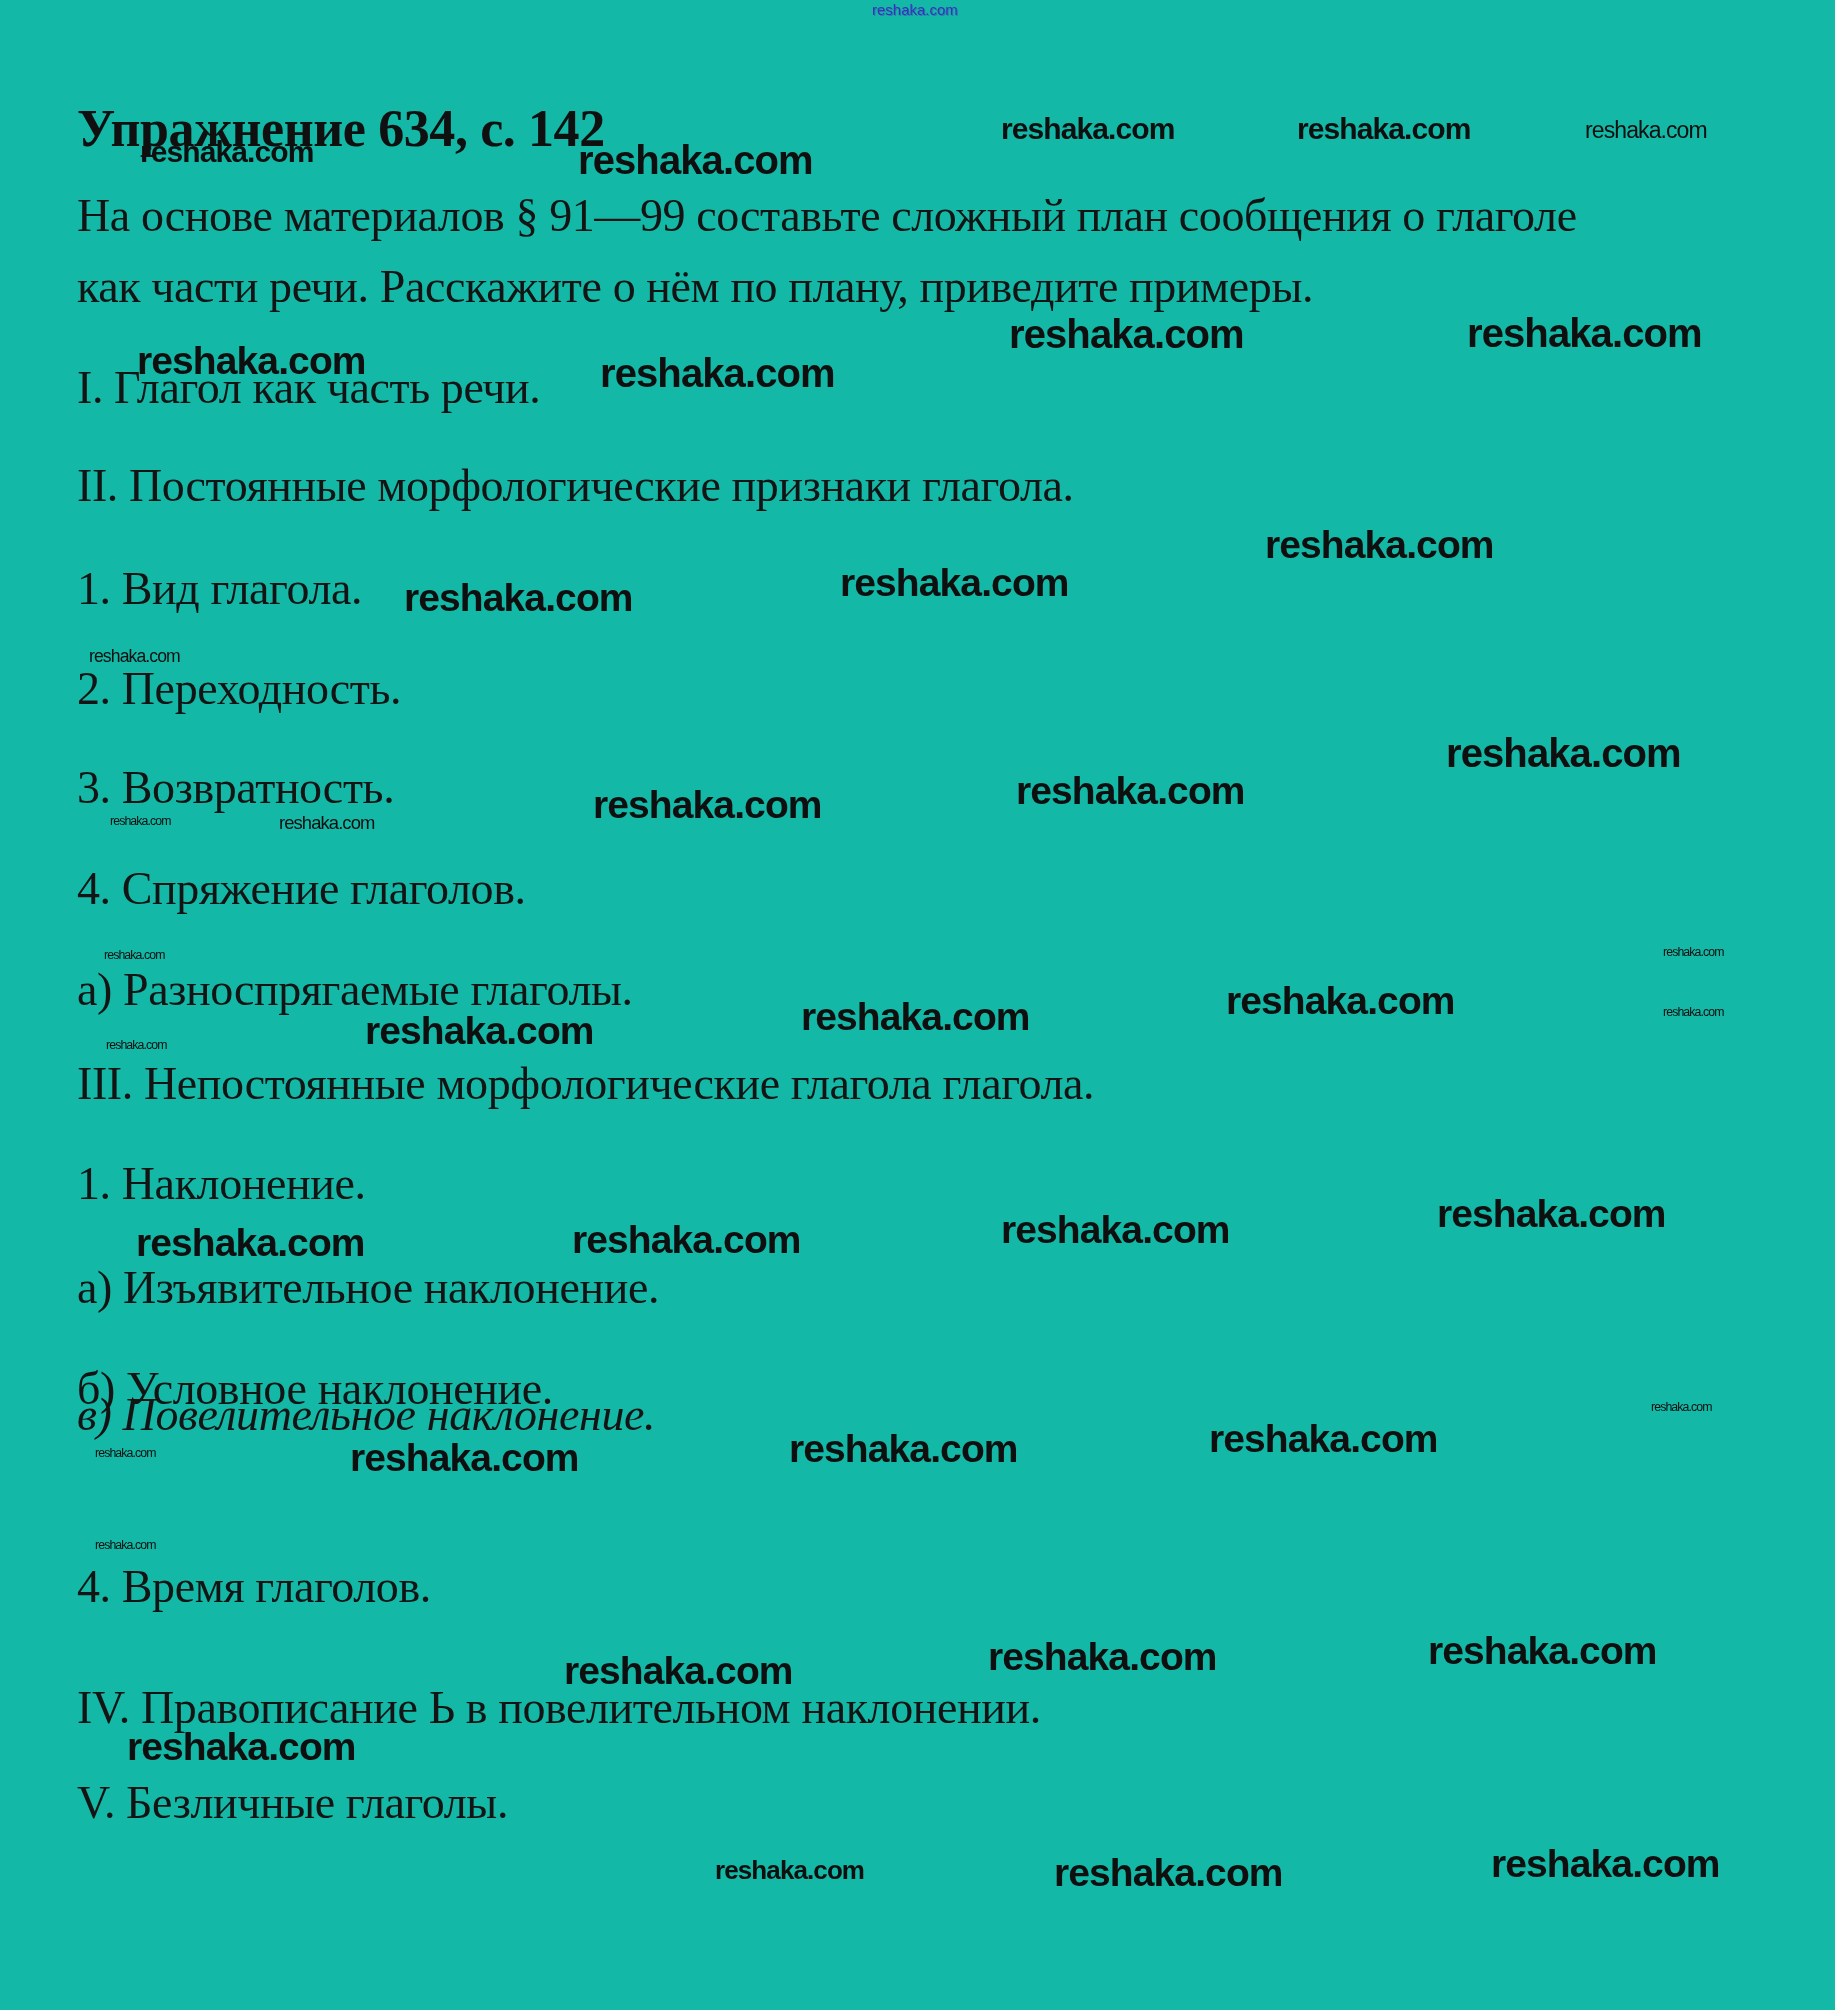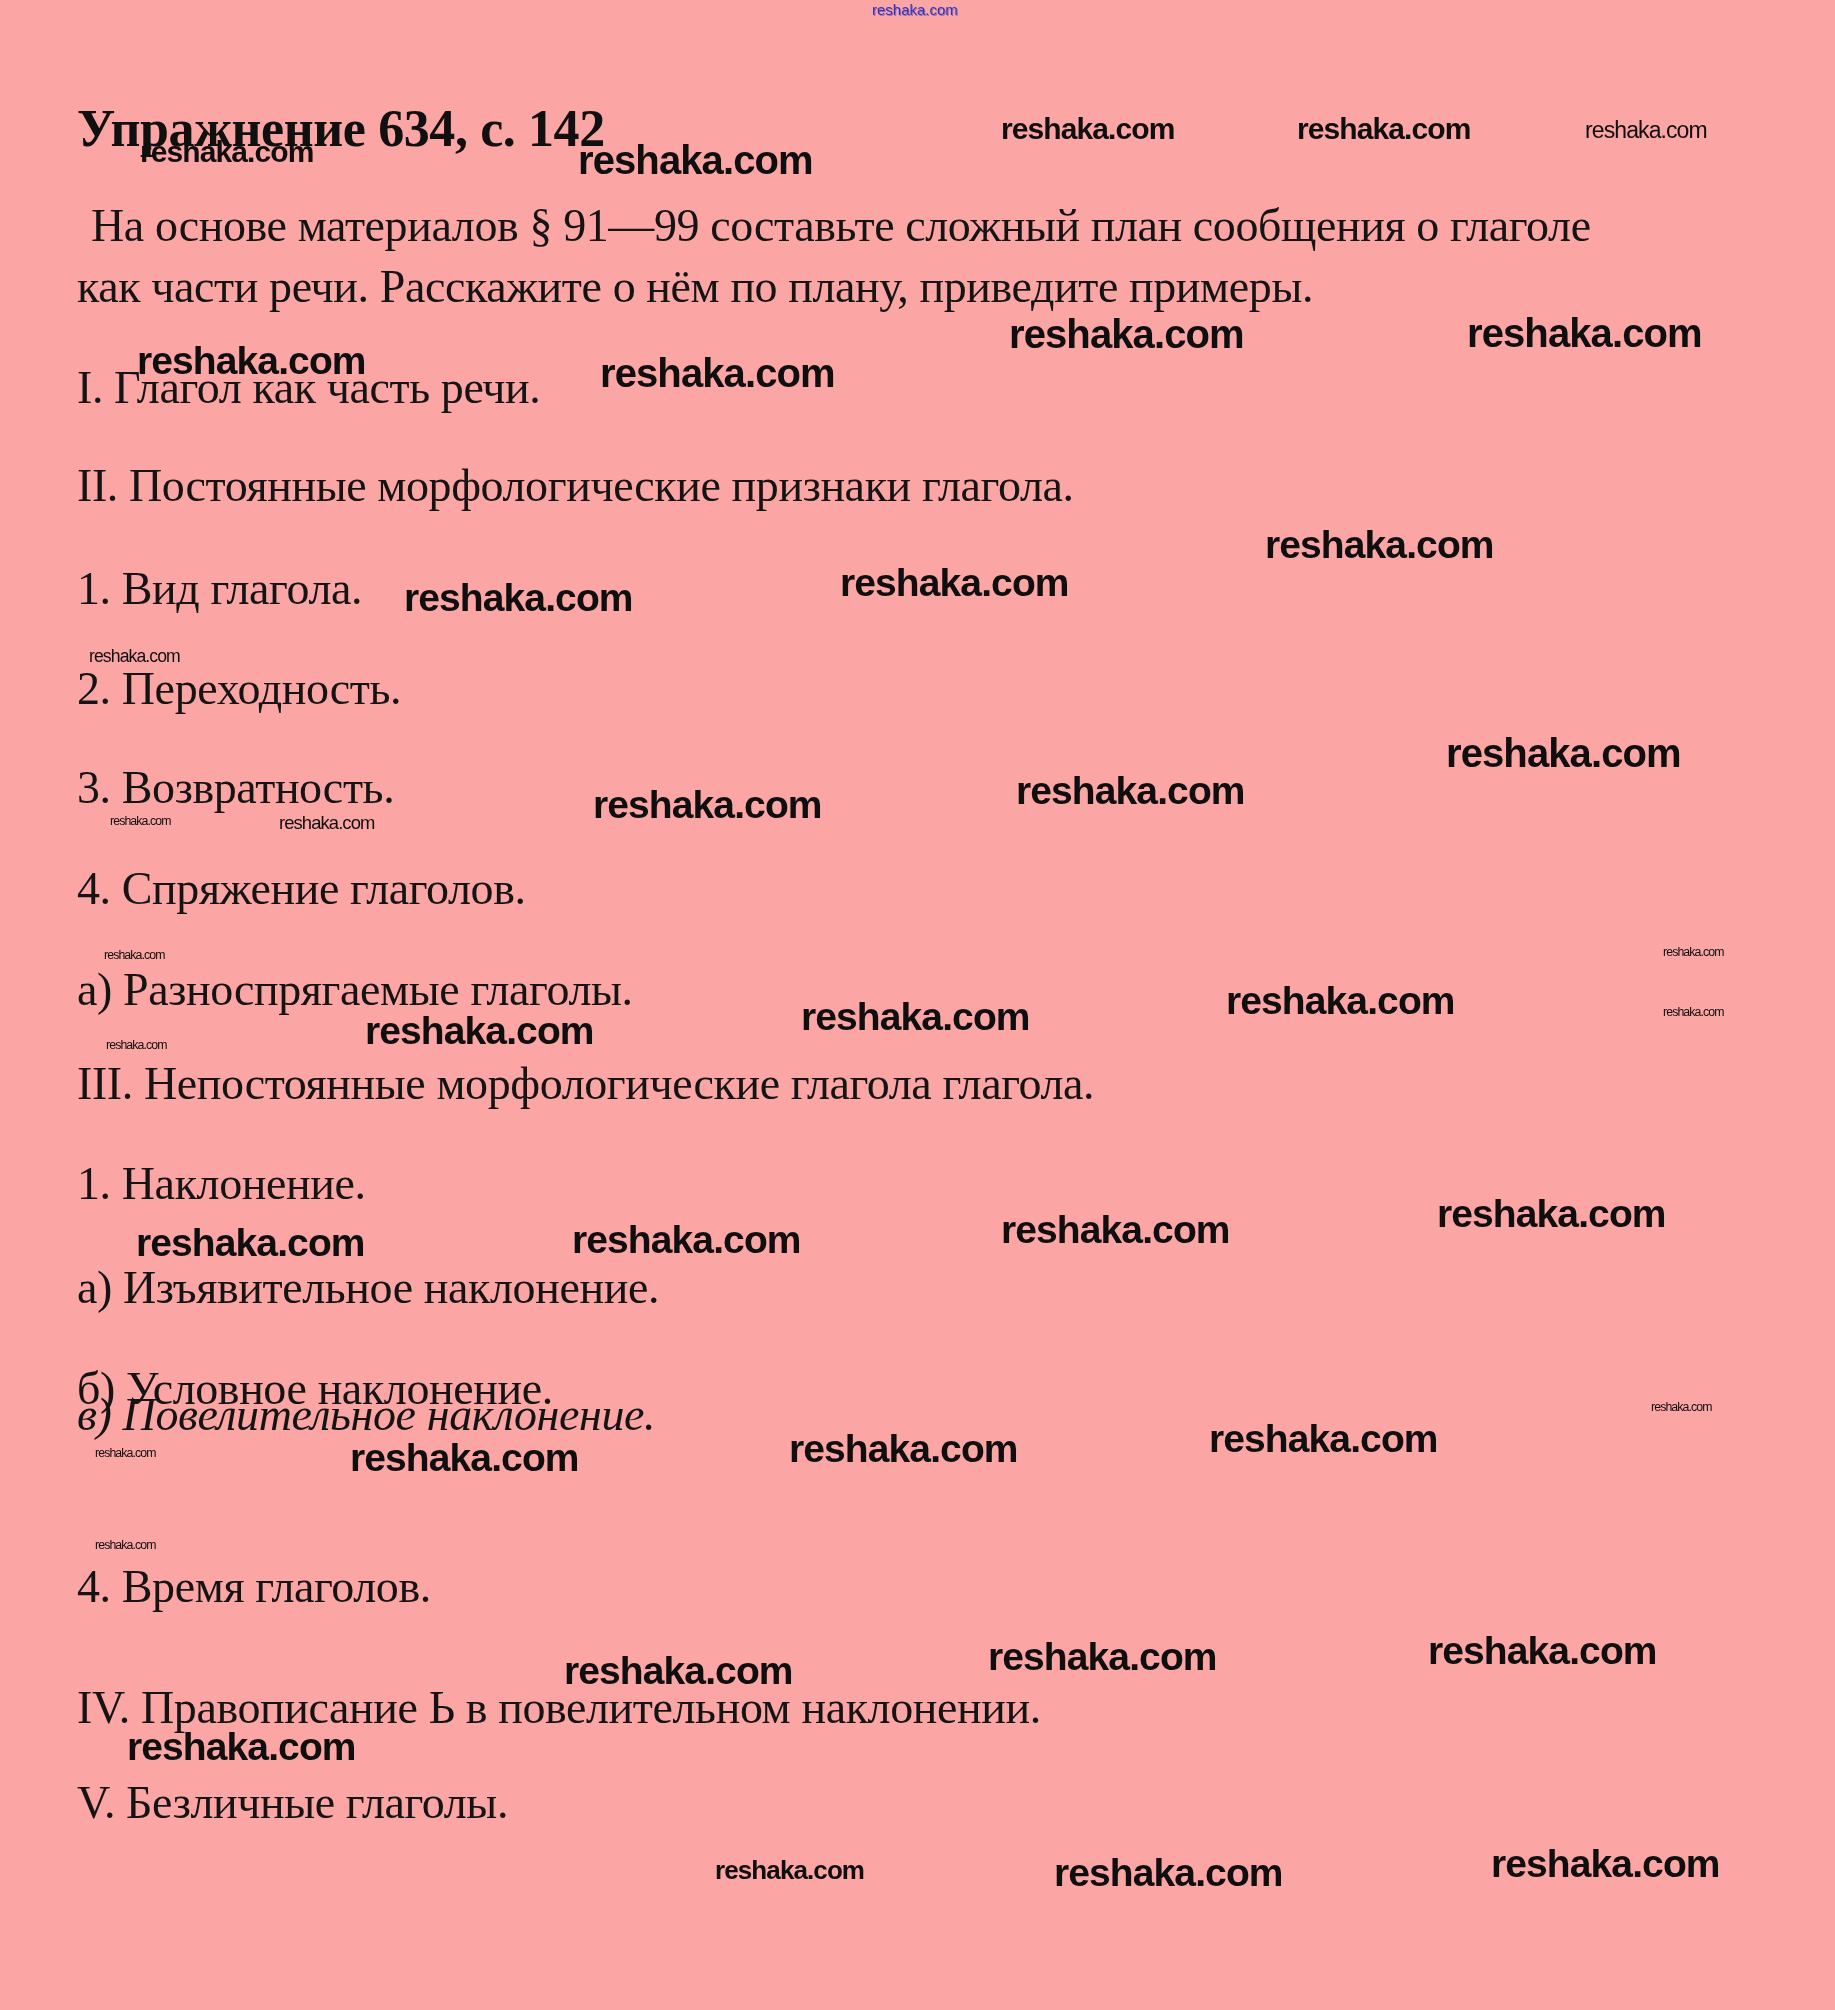--- a/index.html
+++ b/index.html
@@ -1,20 +1,20 @@
 <!DOCTYPE html>
 <html style="font-size:14px"><head>
 <meta charset="utf-8">
 <style>
   html, body { margin: 0; padding: 0; background: #ffffff; }
   .page {
     position: relative;
     width: 1835px;
     height: 2010px;
-    background: #fca5a5;
+    background: #14b8a6;
     overflow: hidden;
     font-family: "Liberation Serif", serif;
   }
   .line {
     position: absolute;
     left: 77px;
     white-space: nowrap;
     font-family: "Liberation Serif", serif;
     font-size: 46px;
     line-height: 1.05;
@@ -85,21 +85,21 @@
       <span class="wm" style="left: 988px; top: 1637px; font-size: 39px; font-weight: 700; color: rgb(15, 15, 15);">reshaka.com</span>
       <span class="wm" style="left: 564px; top: 1651px; font-size: 39px; font-weight: 700; color: rgb(15, 15, 15);">reshaka.com</span>
       <span class="wm" style="left: 127px; top: 1727px; font-size: 39px; font-weight: 700; color: rgb(15, 15, 15);">reshaka.com</span>
       <span class="wm" style="left: 715px; top: 1857px; font-size: 26px; font-weight: 700; color: rgb(15, 15, 15);">reshaka.com</span>
       <span class="wm" style="left: 1054px; top: 1853px; font-size: 39px; font-weight: 700; color: rgb(15, 15, 15);">reshaka.com</span>
       <span class="wm" style="left: 1491px; top: 1844px; font-size: 39px; font-weight: 700; color: rgb(15, 15, 15);">reshaka.com</span>
     </div>
 
   <div class="line title" style="top:102px;">Упражнение 634, с. 142</div>
 
-  <div class="line" style="top:202px;margin-left:14px;">На основе материалов § 91—99 составьте сложный план сообщения о глаголе</div>
+  <div class="line" style="top:192px;">На основе материалов § 91—99 составьте сложный план сообщения о глаголе</div>
   <div class="line" style="top:263px;">как части речи. Расскажите о нём по плану, приведите примеры.</div>
 
   <div class="line" style="top:364px;">I. Глагол как часть речи.</div>
   <div class="line" style="top:462px;">II. Постоянные морфологические признаки глагола.</div>
   <div class="line" style="top:565px;">1. Вид глагола.</div>
   <div class="line" style="top:665px;">2. Переходность.</div>
   <div class="line" style="top:764px;">3. Возвратность.</div>
   <div class="line" style="top:865px;">4. Спряжение глаголов.</div>
   <div class="line" style="top:966px;">а) Разноспрягаемые глаголы.</div>
   <div class="line" style="top:1060px;">III. Непостоянные морфологические глагола глагола.</div>

